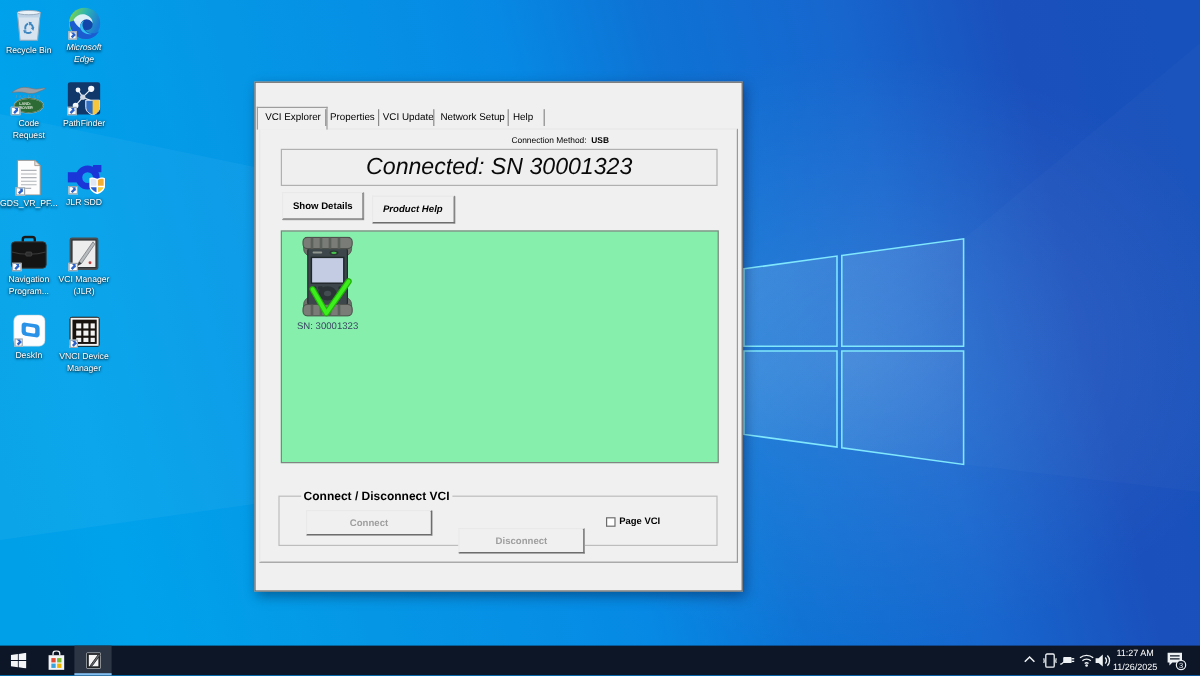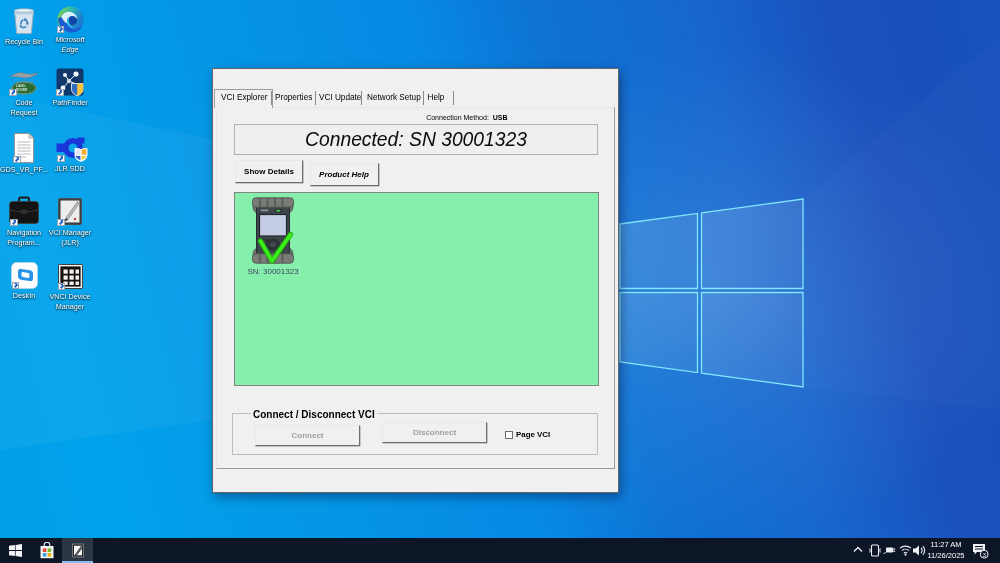--- a/index.html
+++ b/index.html
@@ -338,21 +338,21 @@
     </div>
     <div class="abs" style="left:-4px;top:74px;width:84px;text-align:center;
          font-size:8px;color:#3a4660;">SN: 30001323</div>
   </div>
 
   <div class="abs" style="left:19.5px;top:344px;width:366px;height:42px;
        border:1px solid #bdbdbd;box-sizing:border-box;">
     <div class="abs" style="left:6px;top:-5px;background:#f0f0f0;padding:0 2px;
          font-size:10px;font-weight:bold;margin-left:12px;">Connect / Disconnect VCI</div>
     <div class="btn dis" style="left:22px;top:11px;width:105px;height:21px;line-height:20px;">Connect</div>
-    <div class="btn dis" style="left:149px;top:8px;width:105px;height:21px;line-height:20px;">Disconnect</div>
+    <div class="btn dis" style="left:149px;top:26px;width:105px;height:21px;line-height:20px;">Disconnect</div>
     <div class="abs" style="left:271.5px;top:17.5px;width:8px;height:8px;background:#fff;
          border:1px solid #6b6b6b;box-sizing:border-box;"></div>
     <div class="abs" style="left:283px;top:16.5px;font-size:7.9px;font-weight:bold;">Page VCI</div>
   </div>
 </div>
 
 <div id="taskbar" class="abs" style="left:0;top:538px;width:1000px;height:25px;background:#0d1626;">
 
   <svg class="abs" style="left:9px;top:6px;" width="13" height="13" viewBox="0 0 13 13">
     <g fill="#f2f4f6">

